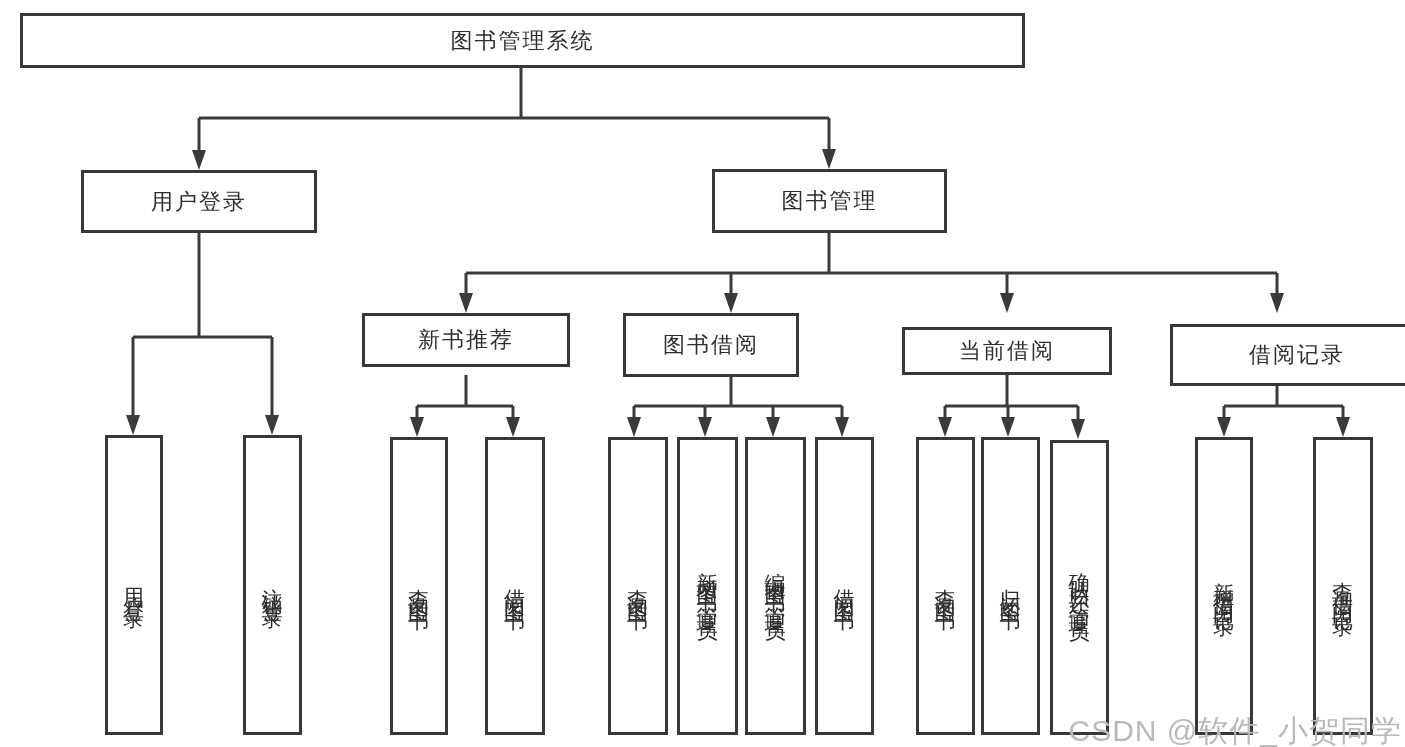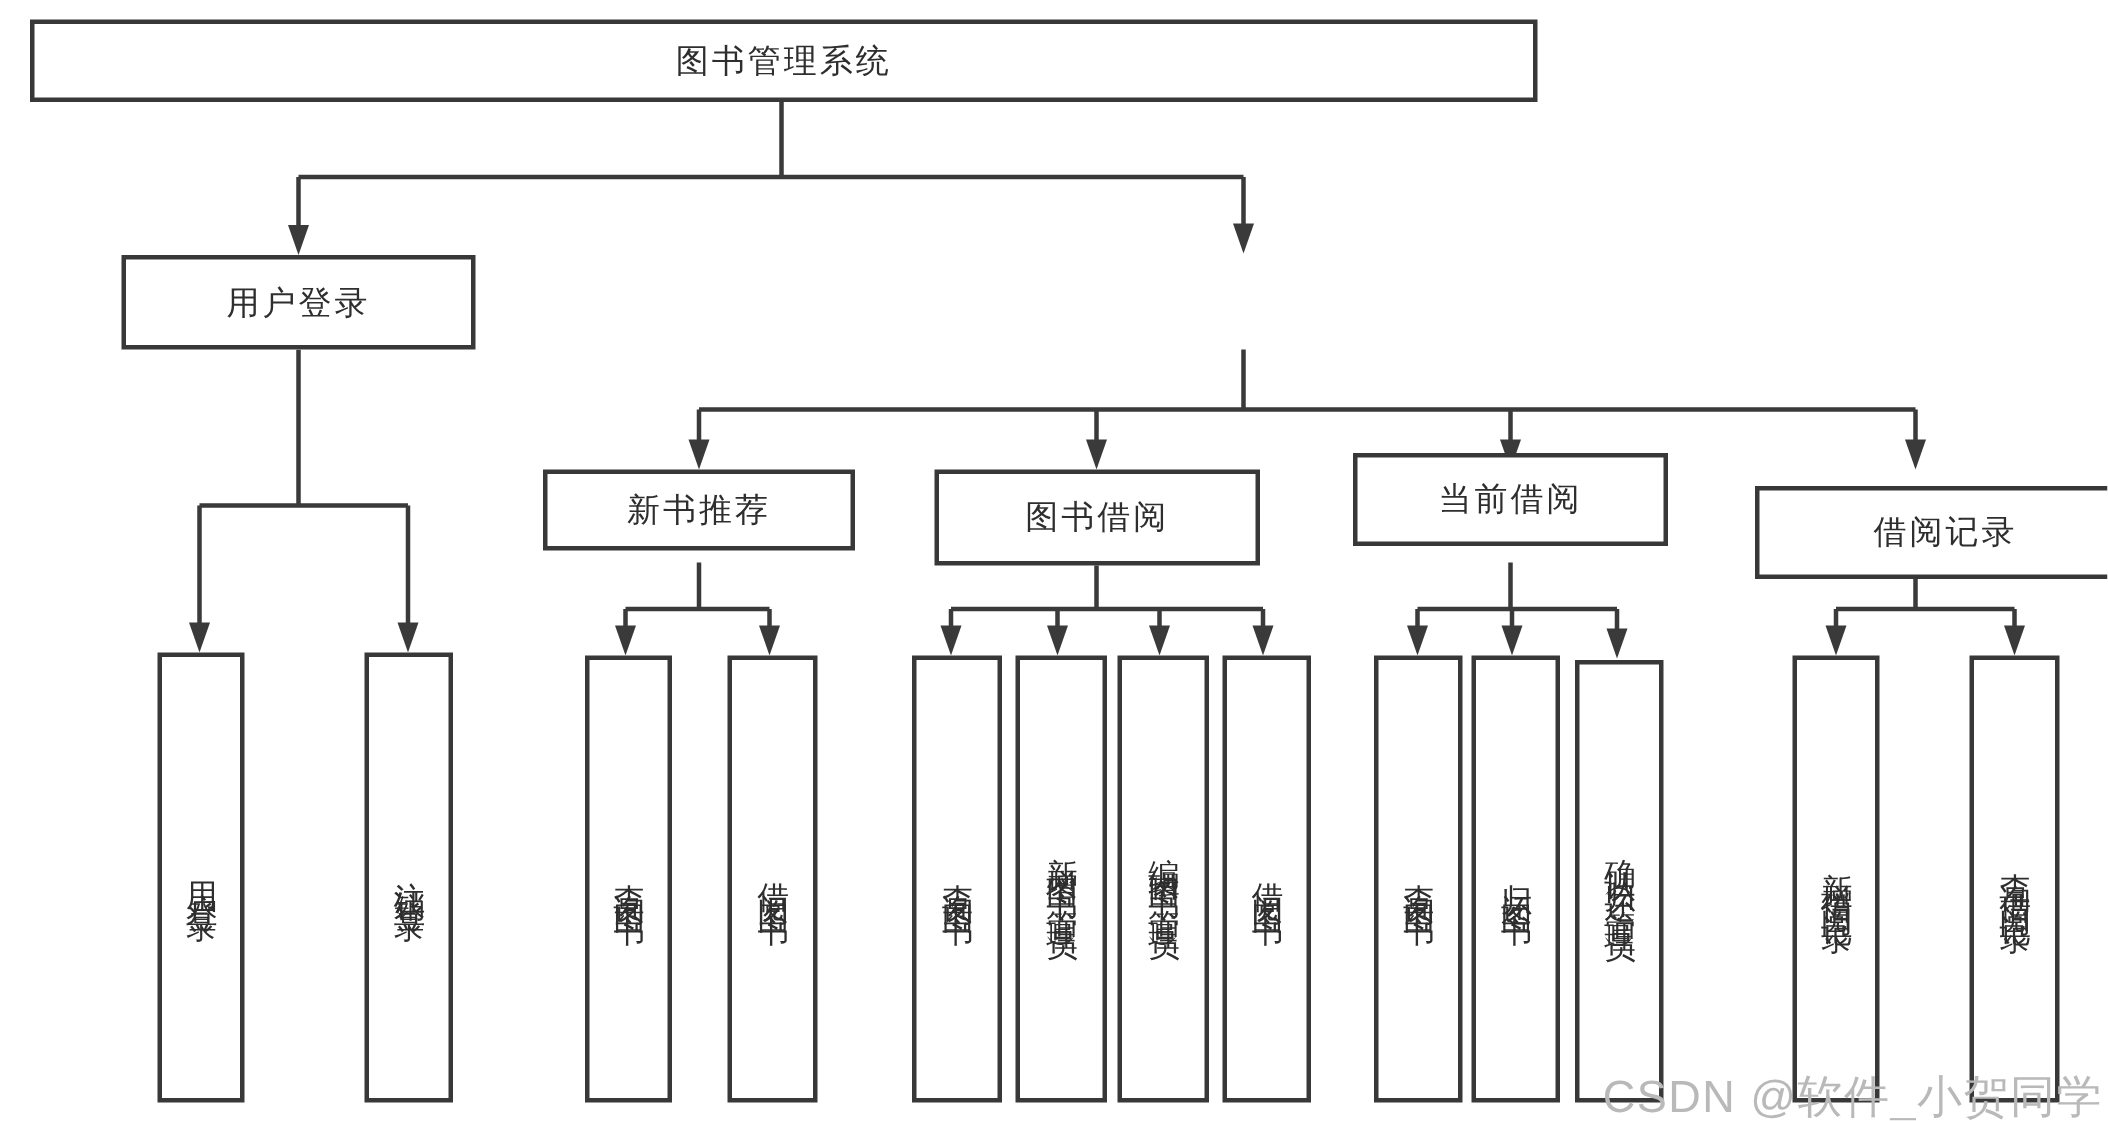--- a/index.html
+++ b/index.html
@@ -93,35 +93,38 @@
     </g>
   </svg>
 
   <div class="box hbox" style="left:20px;top:13px;width:1005px;height:55px;">
     <span>图书管理系统</span>
   </div>
 
   <div class="box hbox" style="left:81px;top:170px;width:236px;height:63px;">
     <span>用户登录</span>
   </div>
+  <div class="box hbox" style="left:712px;top:169px;width:235px;height:64px;">
+    <span>图书管理</span>
+  </div>
 
   <div class="box vbox" style="left:105px;top:435px;width:58px;height:300px;">
     <span>用户登录</span>
   </div>
   <div class="box vbox" style="left:243px;top:435px;width:59px;height:300px;">
     <span>注销登录</span>
   </div>
 
   <div class="box hbox" style="left:362px;top:313px;width:208px;height:54px;">
     <span>新书推荐</span>
   </div>
-  <div class="box hbox" style="left:623px;top:313px;width:217px;height:64px;">
+  <div class="box hbox" style="left:623px;top:313px;width:176px;height:64px;">
     <span>图书借阅</span>
   </div>
-  <div class="box hbox" style="left:902px;top:302px;width:210px;height:62px;">
+  <div class="box hbox" style="left:902px;top:327px;width:210px;height:48px;">
     <span>当前借阅</span>
   </div>
   <div class="box hbox" style="left:1170px;top:324px;width:254px;height:62px;">
     <span>借阅记录</span>
   </div>
 
   <div class="box vbox" style="left:390px;top:437px;width:58px;height:298px;">
     <span>查询图书</span>
   </div>
   <div class="box vbox" style="left:485px;top:437px;width:60px;height:298px;">

